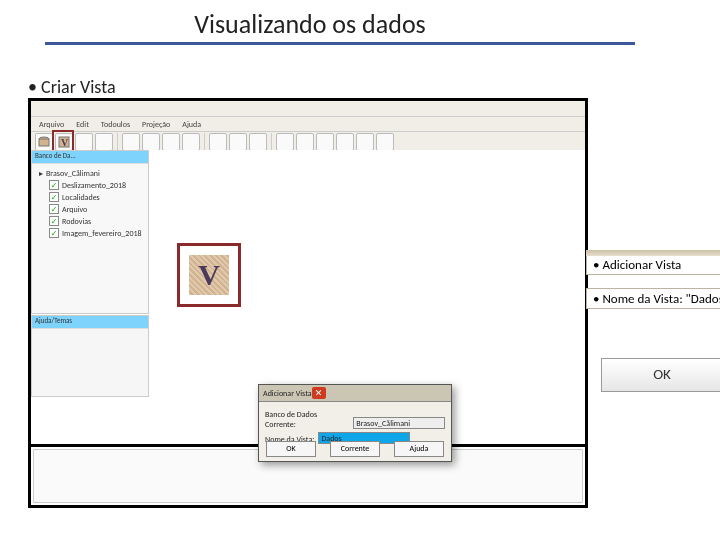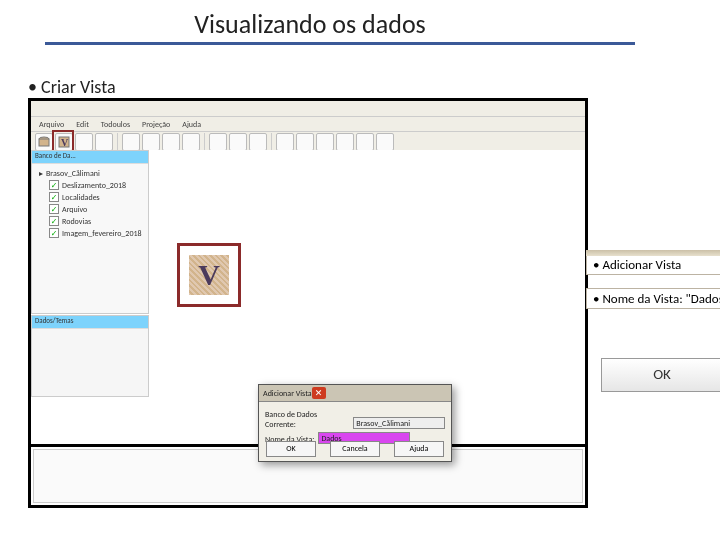--- a/index.html
+++ b/index.html
@@ -23,21 +23,21 @@
   .tick { width:8px; height:8px; border:1px solid #888; background:#fff; display:flex; align-items:center; justify-content:center; font-size:8px; color:#0a0; line-height:1; }
   .left-pane2 { position:absolute; top:214px; left:0; width:116px; height:80px; background:#f6f6f6; border:1px solid #ccc; }
   .canvas-area { position:absolute; top:49px; left:118px; right:0; height:296px; background:#fff; }
   .big-v-badge { position:absolute; top:142px; left:146px; width:58px; height:58px; border:3px solid #8b2a2a; background:#fff; display:flex; align-items:center; justify-content:center; }
   .big-v-inner { width:40px; height:40px; background:repeating-linear-gradient(45deg,#e0c8b0 0 2px,#d2b48c 2px 4px); display:flex; align-items:center; justify-content:center; font-size:30px; font-weight:900; color:#4b3a5c; font-family:Georgia,serif; }
   .dialog { position:absolute; top:283px; left:227px; width:192px; height:76px; background:#f1efe7; border:1px solid #555; box-shadow:3px 3px 8px rgba(0,0,0,0.4); }
   .dlg-title { height:16px; background:#cbc5b4; border-bottom:1px solid #888; display:flex; align-items:center; justify-content:flex-start; padding:0 4px; font-size:8px; color:#222; }
   .dlg-close { width:14px; height:12px; background:#ce3b20; color:#fff; font-size:9px; text-align:center; line-height:12px; border-radius:2px; }
   .dlg-body { padding:4px 6px; font-size:8px; color:#222; }
   .dlg-field-row { display:flex; align-items:flex-end; gap:4px; margin-top:3px; }
-  .dlg-input { width:92px; height:12px; border:1px solid #888; background:#d946ef; font-size:8px; padding:0 2px; box-sizing:border-box; }
+  .dlg-input { width:92px; height:12px; border:1px solid #888; background:#0ea5e9; font-size:8px; padding:0 2px; box-sizing:border-box; }
   .dlg-btnbar { position:absolute; bottom:4px; left:0; right:0; display:flex; justify-content:space-around; }
   .dlg-btn { width:48px; height:14px; background:#f6f6f6; border:1px solid #888; font-size:8px; text-align:center; line-height:13px; }
   .bottom-pane { position:absolute; bottom:0; left:0; right:0; height:58px; background:#fff; border-top:3px solid #000; }
   .bottom-pane-inner { position:absolute; top:2px; left:2px; right:2px; bottom:2px; border:1px solid #ccc; background:#fafafa; }
   .note { position:absolute; width:156px; font-size:13px; color:#000; background:#fff; padding:2px 6px; border:1px solid #bcb3a3; }
   .note1 { top:250px; left:586px; border-top:6px solid transparent; padding-top:1px; }
   .note1::before { content:""; position:absolute; top:-6px; left:-1px; right:-1px; height:6px; background:linear-gradient(#cbc0a7,#e7e0cd); }
   .note2 { top:288px; left:586px; }
   .ok-btn { position:absolute; top:358px; left:601px; width:120px; height:32px; background:linear-gradient(#fff,#e6e6e6); border:1px solid #999; text-align:center; line-height:30px; font-size:15px; color:#333; }
 </style>
@@ -117,21 +117,21 @@
               <span>Rodovias</span>
             </div>
           <div class="tree-row child">
               <div class="tick">✓</div>
               <span>Imagem_fevereiro_2018</span>
             </div>
         </div>
       </div>
 
       <div class="left-pane2">
-        <div class="pane-hdr">Dados/Temas</div>
+        <div class="pane-hdr">Ajuda/Temas</div>
       </div>
 
       <div class="canvas-area"></div>
 
       <div class="bottom-pane">
         <div class="bottom-pane-inner"></div>
       </div>
     </div>
 
     <div class="big-v-badge">
@@ -148,21 +148,21 @@
           <span>Banco de Dados Corrente:</span>
           <span class="dlg-input" style="background:#eee">Brasov_Călimani</span>
         </div>
         <div class="dlg-field-row">
           <span>Nome da Vista:</span>
           <span class="dlg-input">Dados</span>
         </div>
       </div>
       <div class="dlg-btnbar">
         <div class="dlg-btn">OK</div>
-        <div class="dlg-btn">Cancela</div>
+        <div class="dlg-btn">Corrente</div>
         <div class="dlg-btn">Ajuda</div>
       </div>
     </div>
   </div>
 
   <div class="note note1">• Adicionar Vista</div>
   <div class="note note2" style="white-space:pre-line">• Nome da Vista: "Dados"</div>
   <div class="ok-btn">OK</div>
 </div>
 

